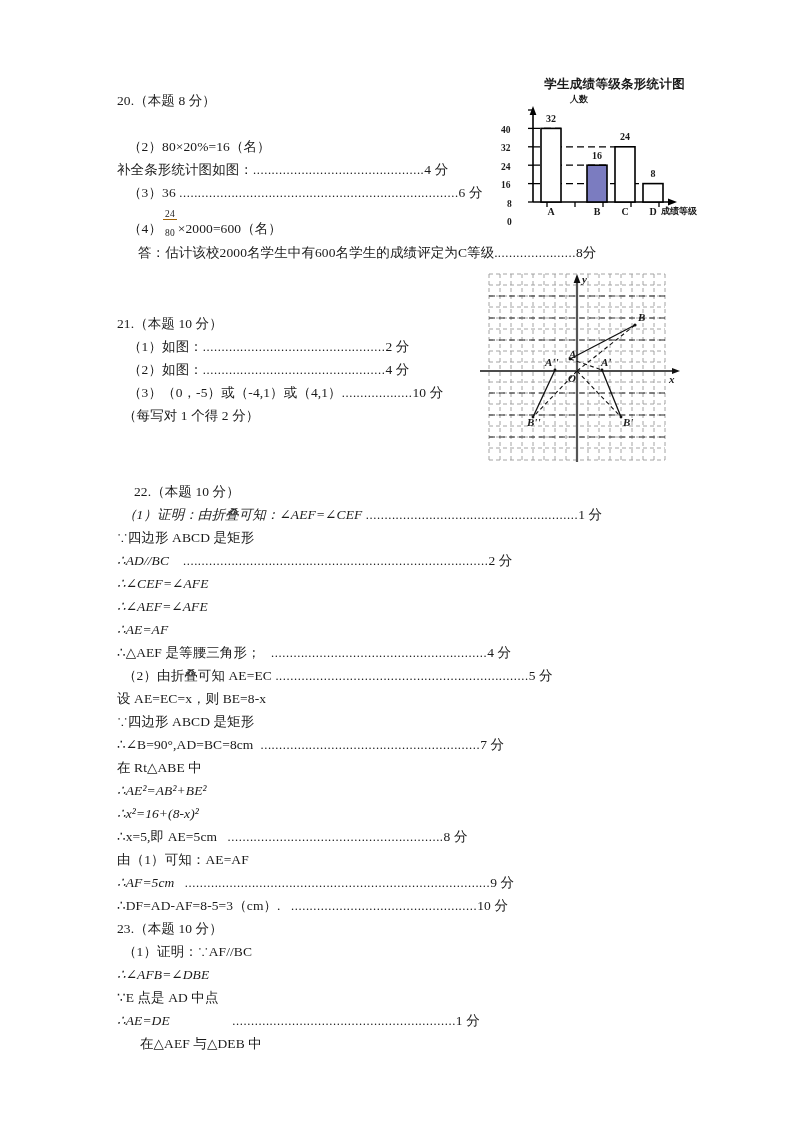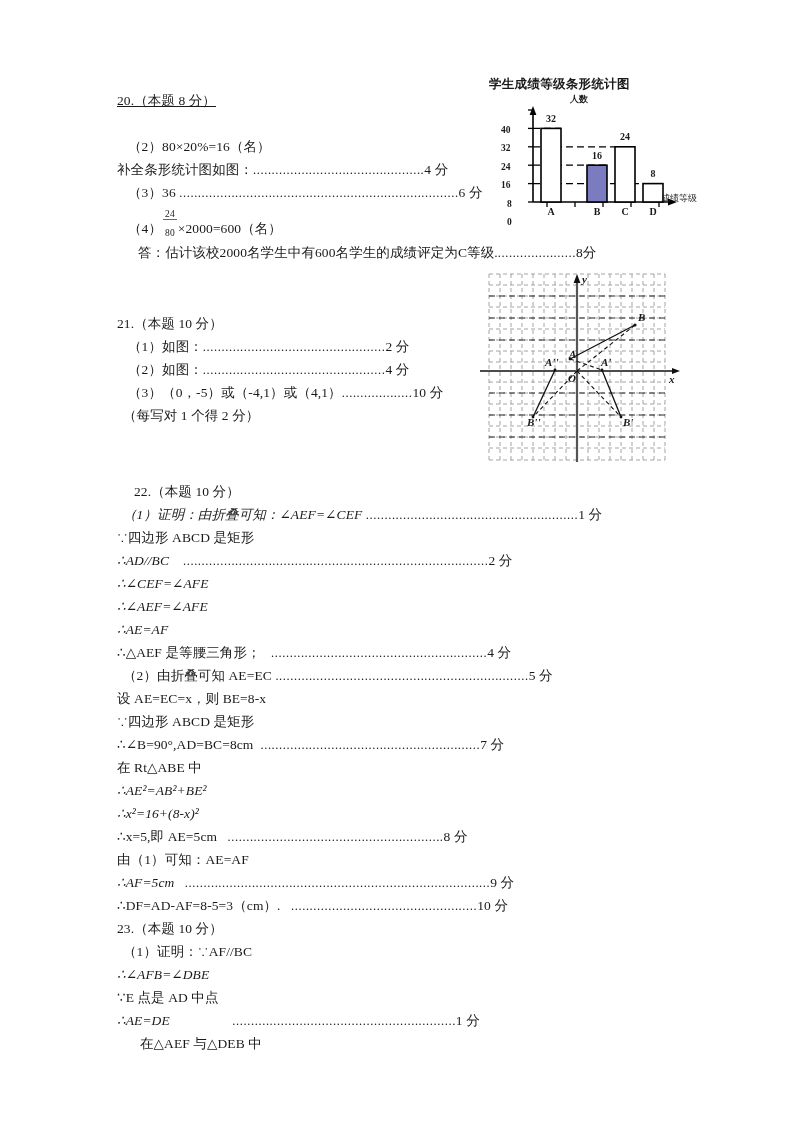--- a/index.html
+++ b/index.html
@@ -56,21 +56,21 @@
     position: absolute;
     left: 489px;
     top: 76px;
     width: 196px;
     height: 148px;
   }
   .chart-title {
     position: absolute;
     left: 0; top: 0;
     width: 196px;
-    text-align: left;
+    text-align: right;
     font-size: 12.5px;
     font-weight: bold;
     font-family: "Liberation Serif", "DejaVu Serif", serif;
     letter-spacing: 0.3px;
   }
   .chart-svg { position: absolute; left: 0; top: 16px; }
 
   
   .geo-wrap {
     position: absolute;
@@ -78,21 +78,21 @@
     top: 266px;
     width: 222px;
     height: 202px;
   }
 </style>
 </head>
 <body>
 
 <div class="page">
 
-  <div class="line" style="left:117px; top:94px;text-decoration:underline;">20.（本题 8 分）</div>
+  <div class="line" style="left:117px; top:94px;">20.（本题 8 分）</div>
 
 
   <div class="line" style="left:128px; top:140px;">
     <span>（2）80×20%=16（名）</span>
   </div>
 
   <div class="line" style="left:117px; top:163px;">
     <span>补全条形统计图如图：</span><span class="dots">..............................................</span><span class="score">4 分</span>
   </div>
 
@@ -163,21 +163,21 @@
     <div style="position:absolute; left:54px; top:37px; width:16px; text-align:center; font-size:10px; font-weight:bold;">32</div>
     <div style="position:absolute; left:100px; top:74px; width:16px; text-align:center; font-size:10px; font-weight:bold;">16</div>
     <div style="position:absolute; left:128px; top:55px; width:16px; text-align:center; font-size:10px; font-weight:bold;">24</div>
     <div style="position:absolute; left:156px; top:92px; width:16px; text-align:center; font-size:10px; font-weight:bold;">8</div>
 
     <div style="position:absolute; left:54px; top:130px; width:16px; text-align:center; font-size:10px; font-weight:bold;">A</div>
     <div style="position:absolute; left:100px; top:130px; width:16px; text-align:center; font-size:10px; font-weight:bold;">B</div>
     <div style="position:absolute; left:128px; top:130px; width:16px; text-align:center; font-size:10px; font-weight:bold;">C</div>
     <div style="position:absolute; left:156px; top:130px; width:16px; text-align:center; font-size:10px; font-weight:bold;">D</div>
 
-    <div style="position:absolute; left:172px; top:116px; font-size:9px; font-weight:normal; white-space:nowrap;">成绩等级</div>
+    <div style="position:absolute; left:172px; top:129px; font-size:9px; font-weight:bold; white-space:nowrap;">成绩等级</div>
   </div>
 
   <div class="line" style="left:117px; top:317px;">21.（本题 10 分）</div>
 
   <div class="line" style="left:128px; top:340px;">
     <span>（1）如图：</span><span class="dots">.................................................</span><span class="score">2 分</span>
   </div>
 
   <div class="line" style="left:128px; top:363px;">
     <span>（2）如图：</span><span class="dots">.................................................</span><span class="score">4 分</span>

